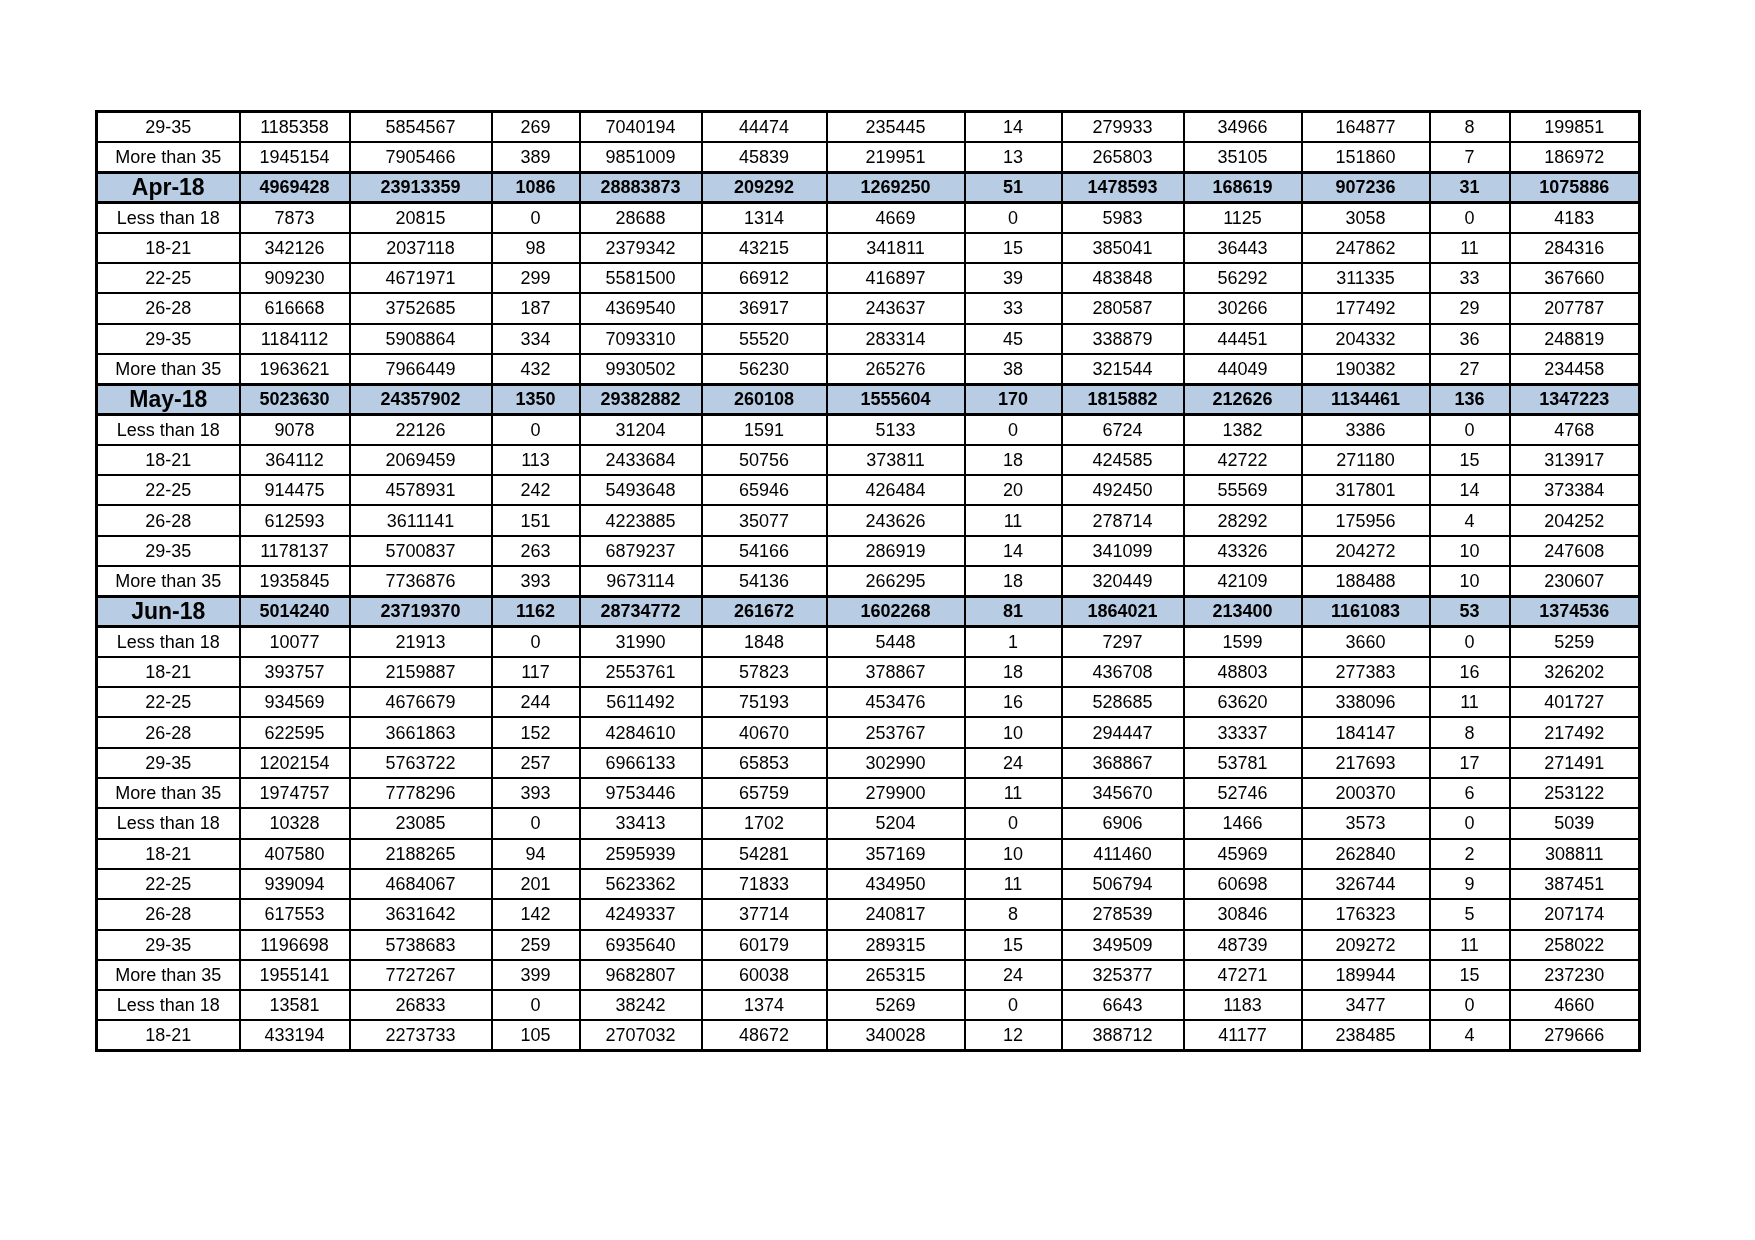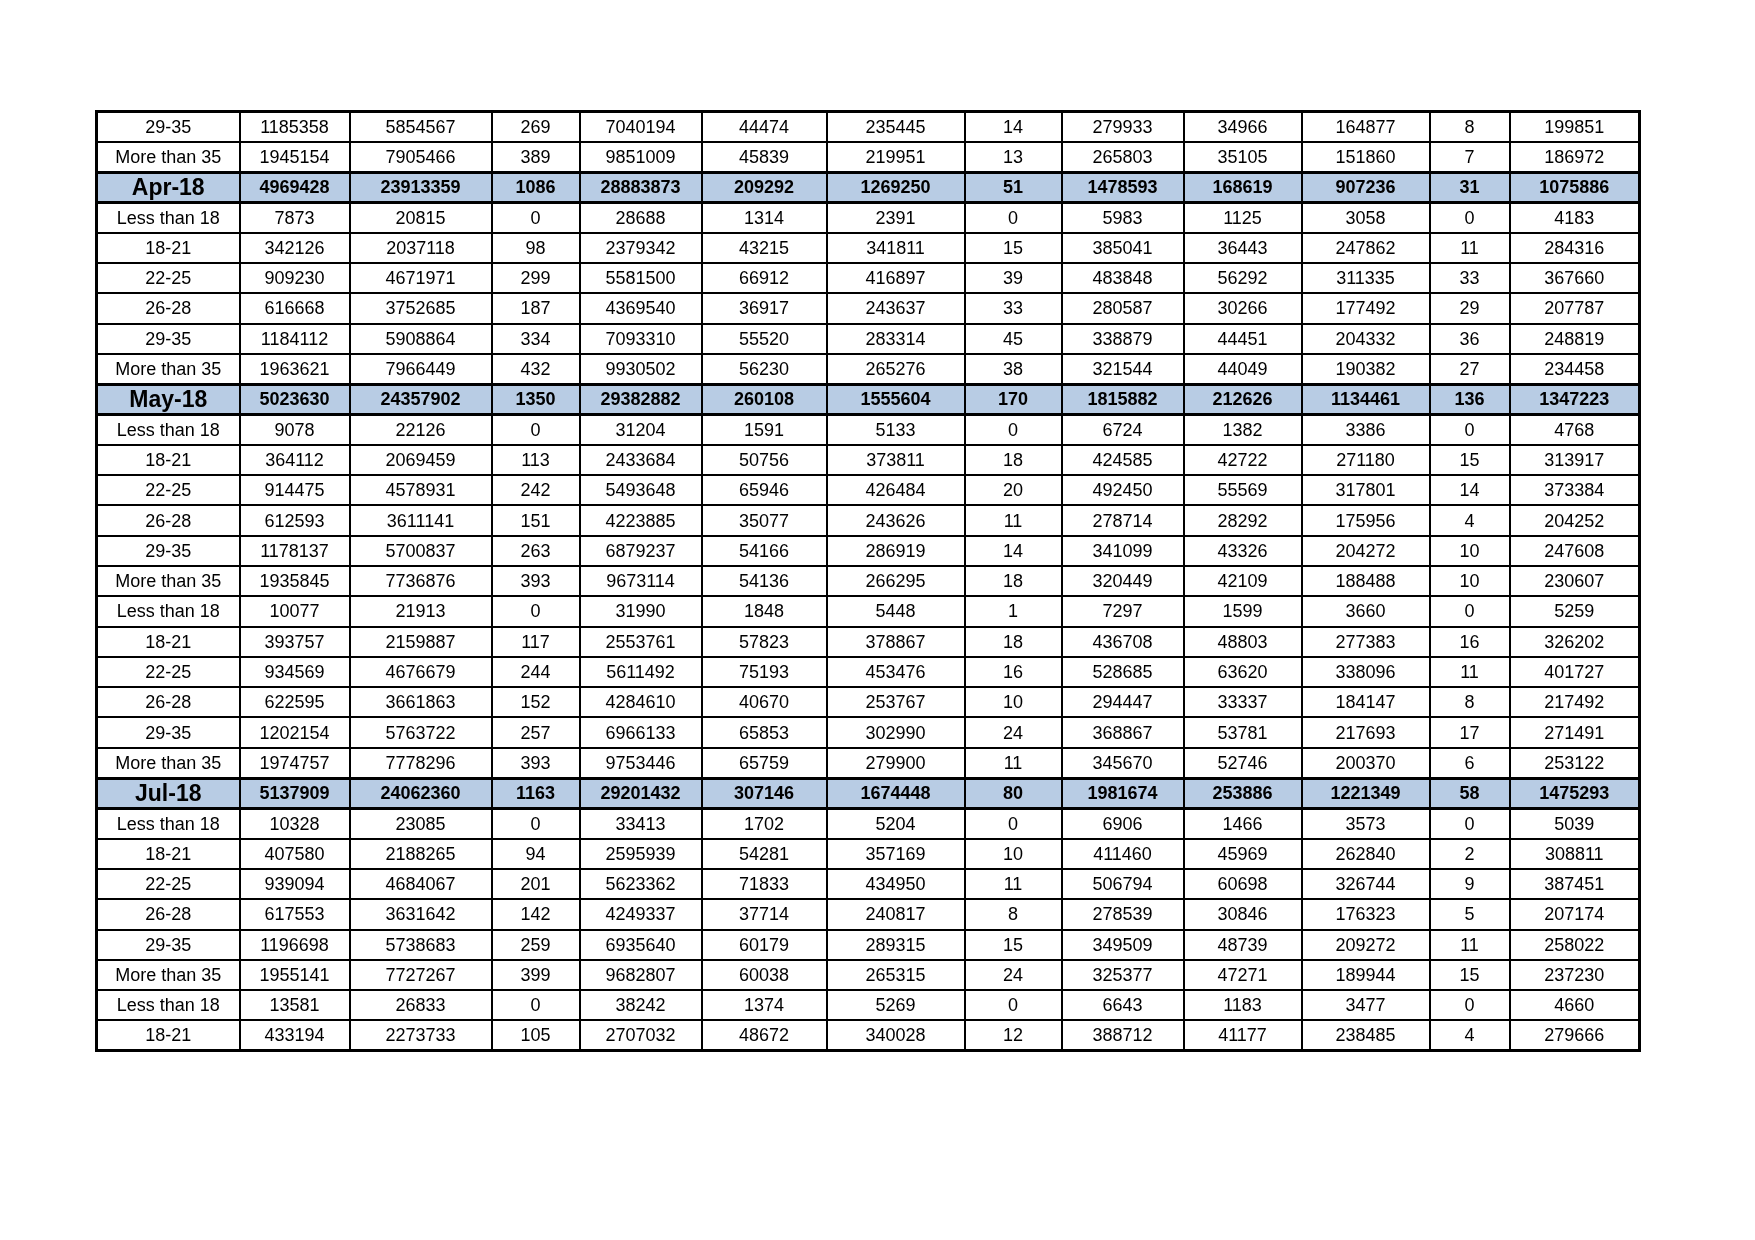--- a/index.html
+++ b/index.html
@@ -117,21 +117,21 @@
           <td class="num-cell">31</td>
           <td class="num-cell">1075886</td>
         </tr>
         <tr class="data-row">
           <td class="label-cell">Less than 18</td>
           <td class="num-cell">7873</td>
           <td class="num-cell">20815</td>
           <td class="num-cell">0</td>
           <td class="num-cell">28688</td>
           <td class="num-cell">1314</td>
-          <td class="num-cell">2391</td>
+          <td class="num-cell">4669</td>
           <td class="num-cell">0</td>
           <td class="num-cell">5983</td>
           <td class="num-cell">1125</td>
           <td class="num-cell">3058</td>
           <td class="num-cell">0</td>
           <td class="num-cell">4183</td>
         </tr>
         <tr class="data-row">
           <td class="label-cell">18-21</td>
           <td class="num-cell">342126</td>
@@ -305,20 +305,35 @@
           <td class="num-cell">9673114</td>
           <td class="num-cell">54136</td>
           <td class="num-cell">266295</td>
           <td class="num-cell">18</td>
           <td class="num-cell">320449</td>
           <td class="num-cell">42109</td>
           <td class="num-cell">188488</td>
           <td class="num-cell">10</td>
           <td class="num-cell">230607</td>
         </tr>
+        <tr class="summary-row">
+          <td class="label-cell">Jun-18</td>
+          <td class="num-cell">5014240</td>
+          <td class="num-cell">23719370</td>
+          <td class="num-cell">1162</td>
+          <td class="num-cell">28734772</td>
+          <td class="num-cell">261672</td>
+          <td class="num-cell">1602268</td>
+          <td class="num-cell">81</td>
+          <td class="num-cell">1864021</td>
+          <td class="num-cell">213400</td>
+          <td class="num-cell">1161083</td>
+          <td class="num-cell">53</td>
+          <td class="num-cell">1374536</td>
+        </tr>
         <tr class="data-row">
           <td class="label-cell">Less than 18</td>
           <td class="num-cell">10077</td>
           <td class="num-cell">21913</td>
           <td class="num-cell">0</td>
           <td class="num-cell">31990</td>
           <td class="num-cell">1848</td>
           <td class="num-cell">5448</td>
           <td class="num-cell">1</td>
           <td class="num-cell">7297</td>
@@ -395,35 +410,20 @@
           <td class="num-cell">9753446</td>
           <td class="num-cell">65759</td>
           <td class="num-cell">279900</td>
           <td class="num-cell">11</td>
           <td class="num-cell">345670</td>
           <td class="num-cell">52746</td>
           <td class="num-cell">200370</td>
           <td class="num-cell">6</td>
           <td class="num-cell">253122</td>
         </tr>
-        <tr class="summary-row">
-          <td class="label-cell">Jul-18</td>
-          <td class="num-cell">5137909</td>
-          <td class="num-cell">24062360</td>
-          <td class="num-cell">1163</td>
-          <td class="num-cell">29201432</td>
-          <td class="num-cell">307146</td>
-          <td class="num-cell">1674448</td>
-          <td class="num-cell">80</td>
-          <td class="num-cell">1981674</td>
-          <td class="num-cell">253886</td>
-          <td class="num-cell">1221349</td>
-          <td class="num-cell">58</td>
-          <td class="num-cell">1475293</td>
-        </tr>
         <tr class="data-row">
           <td class="label-cell">Less than 18</td>
           <td class="num-cell">10328</td>
           <td class="num-cell">23085</td>
           <td class="num-cell">0</td>
           <td class="num-cell">33413</td>
           <td class="num-cell">1702</td>
           <td class="num-cell">5204</td>
           <td class="num-cell">0</td>
           <td class="num-cell">6906</td>

